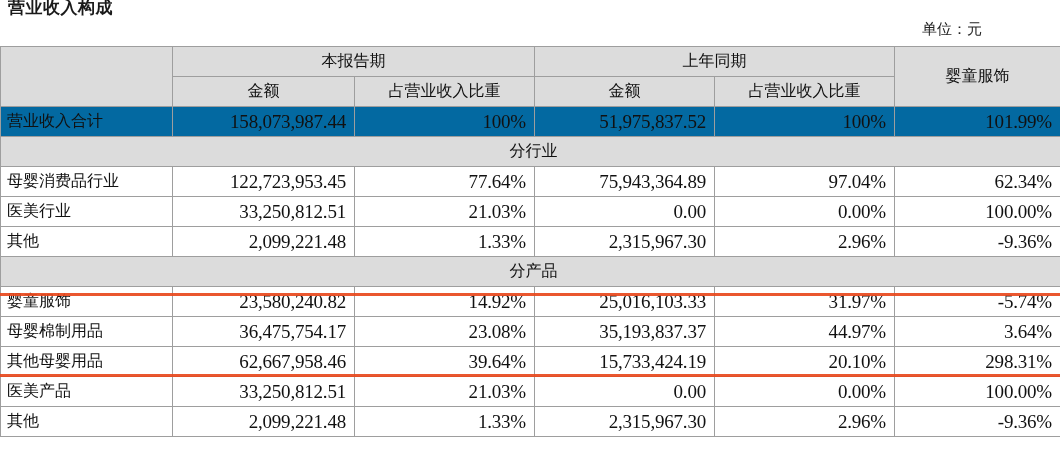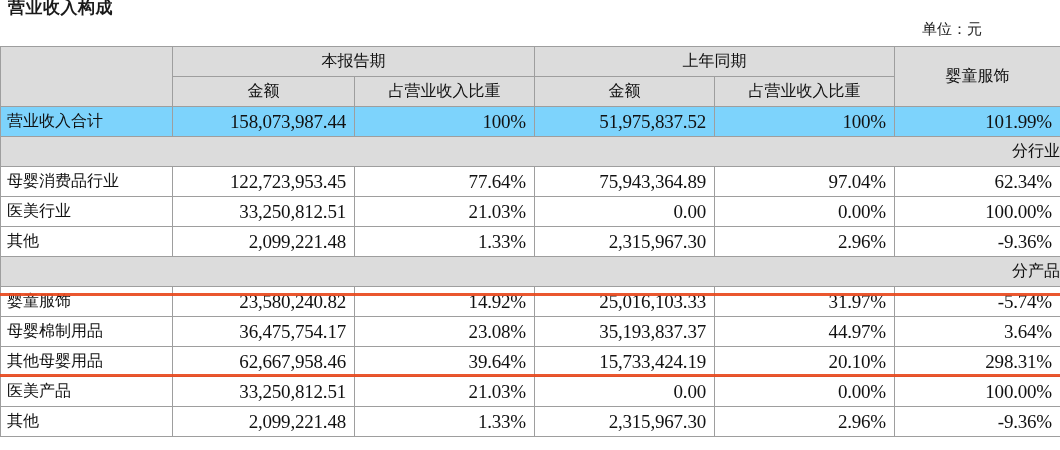--- a/index.html
+++ b/index.html
@@ -71,25 +71,25 @@
     white-space: nowrap;
   }
   .num {
     text-align: right;
     padding-right: 8px !important;
     font-family: Liberation Serif, serif;
     font-size: 19px;
     letter-spacing: -0.2px;
   }
   .shade {
-    background: #7dd3fc;
+    background: #0369a1;
   }
   .sect {
     background: #dcdcdc;
-    text-align: right;
+    text-align: center;
     padding-left: 6px !important;
     font-family: "Liberation Serif", serif;
     font-size: 16px;
   }
   .c0 { width: 172px; }
   .c1 { width: 182px; }
   .c2 { width: 180px; }
   .c3 { width: 180px; }
   .c4 { width: 180px; }
   .c5 { width: 166px; }

